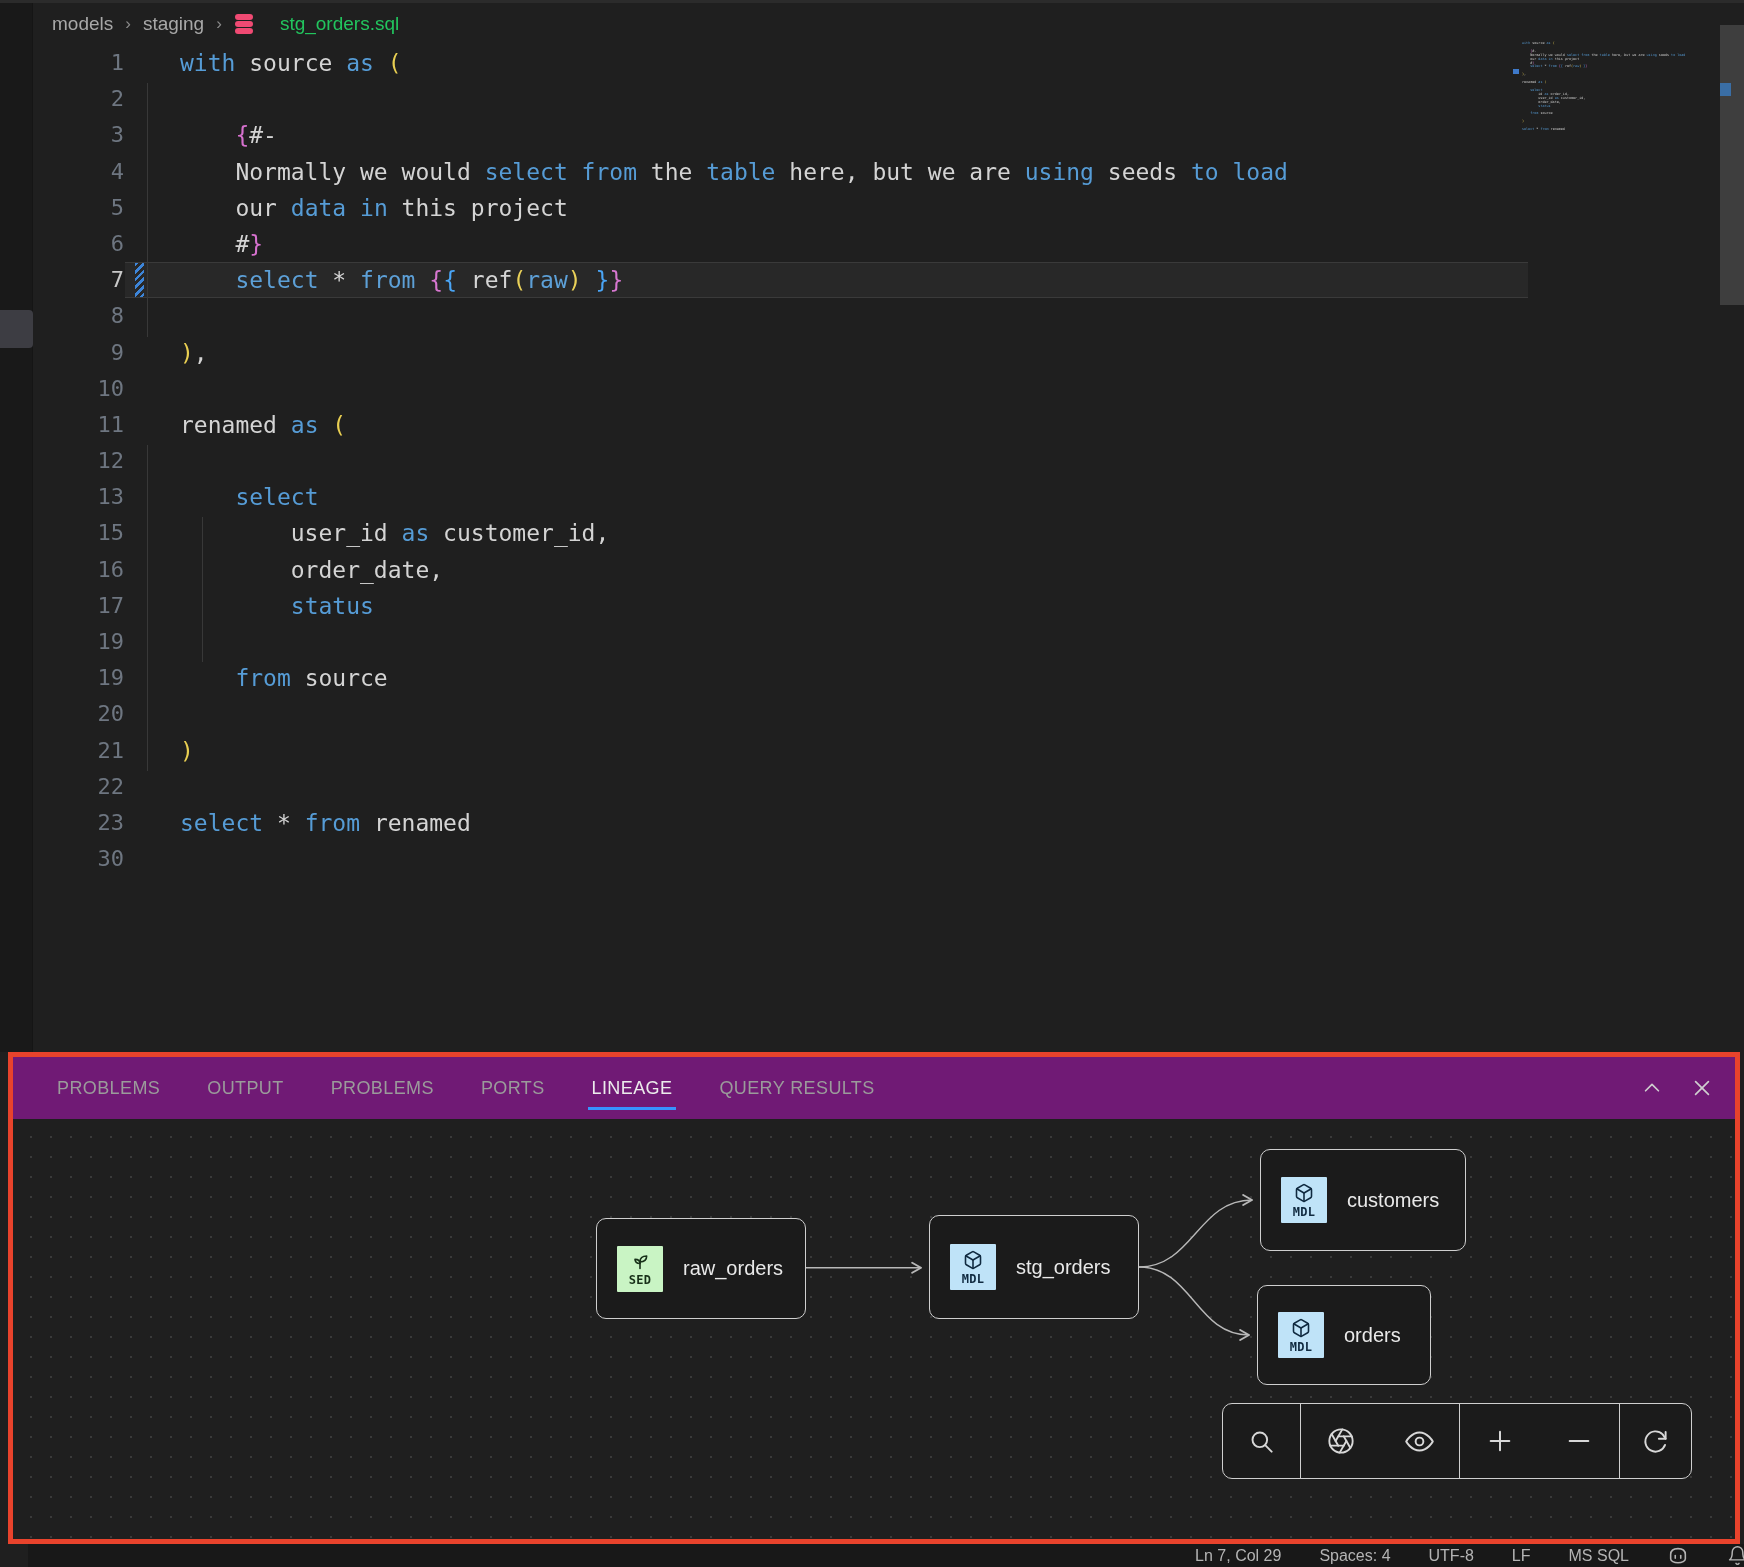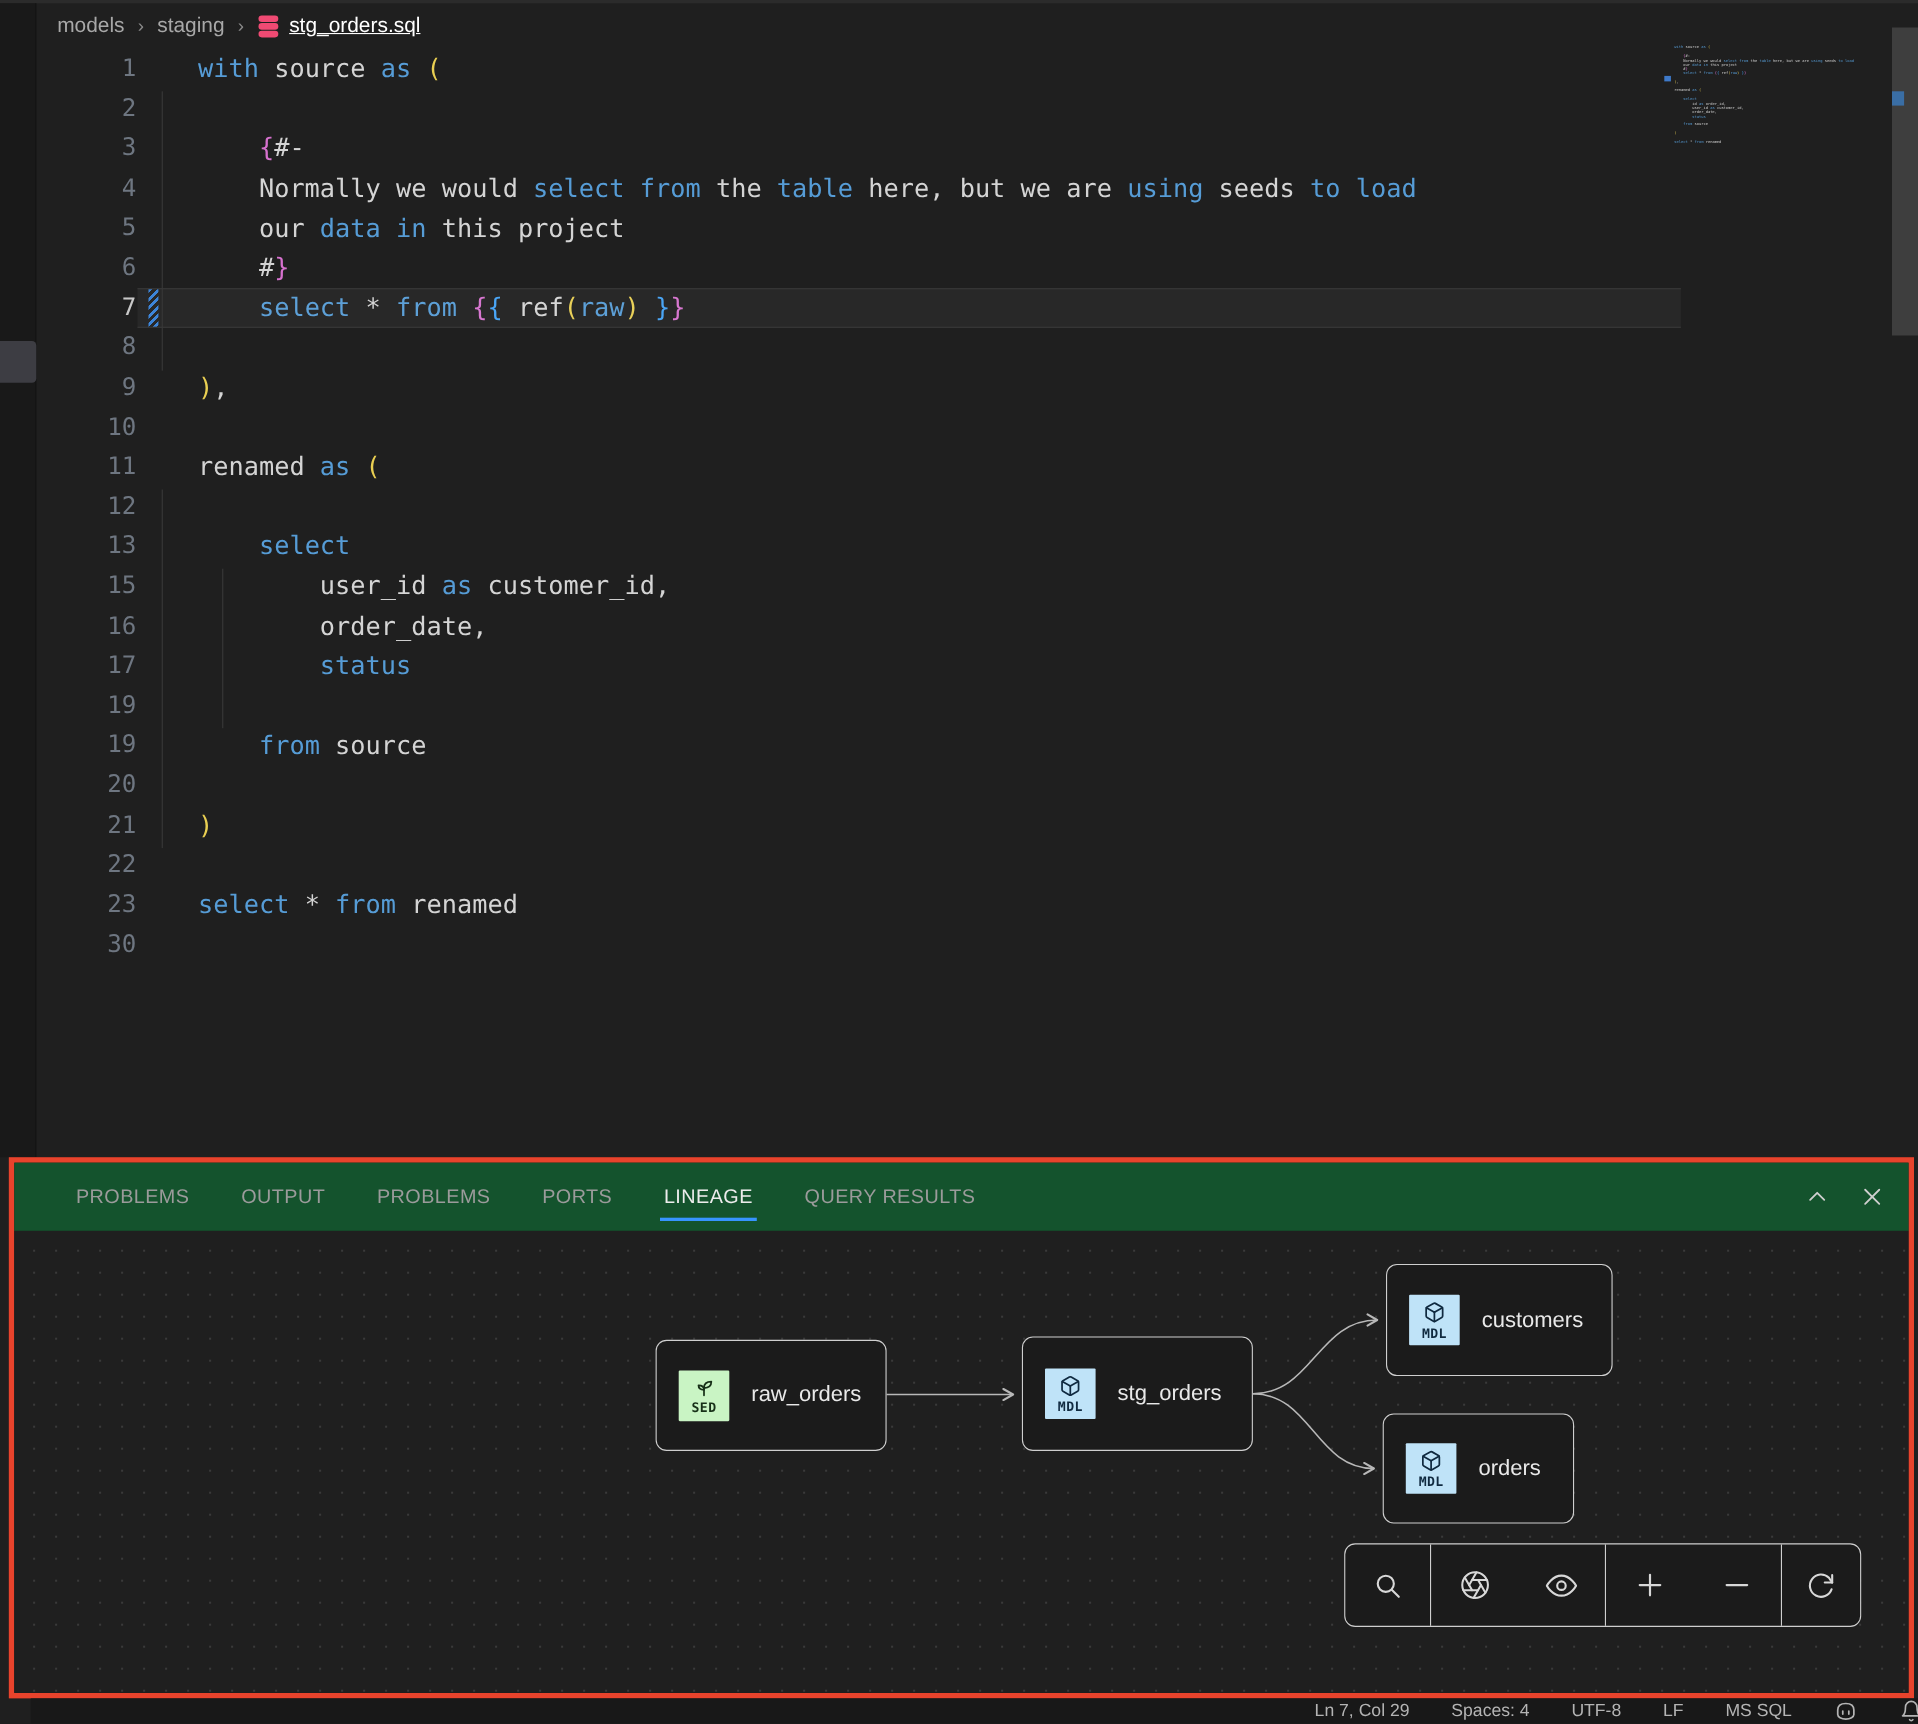--- a/index.html
+++ b/index.html
@@ -9,21 +9,21 @@
 
   
   #top-edge { position:absolute; left:0; top:0; width:1744px; height:3px; background:#2b2b2b; }
   #left-rail { position:absolute; left:0; top:3px; width:33px; height:1049px; background:#191919; border-right:1px solid #151515; }
   #rail-block { position:absolute; left:0; top:307px; width:33px; height:38px; background:#3d3d43; border-radius:0 4px 4px 0; }
 
   
   #breadcrumb { position:absolute; left:34px; top:3px; height:42px; display:flex; align-items:center;
                 gap:12px; padding-left:18px; font-size:19px; color:#a8a8a8; }
   #breadcrumb .sep { color:#8a8a8a; font-size:17px; }
-  #breadcrumb .file { color:#ffffff; display:flex; align-items:center; gap:9px;text-decoration:underline; }
+  #breadcrumb .file { color:#22c55e; display:flex; align-items:center; gap:26px; }
 
   
   #editor { position:absolute; left:34px; top:45px; width:1710px; height:1007px; }
   .code-line { position:relative; display:flex; height:36.2px; line-height:36.2px;
                font-family:"DejaVu Sans Mono", monospace; font-size:23px; white-space:pre; }
   .code-line .ln { width:92px; text-align:right; color:#6e7681; flex:none;
                    font-size:22px; padding-right:2px; }
   .code-line.current .ln { color:#c8c8c8; }
   .code-line .gutter-deco { width:54px; flex:none; position:relative; }
   .code-line .src { flex:1; }
@@ -40,21 +40,21 @@
   #minimap pre { padding-left:9px; font-family:"DejaVu Sans Mono", monospace;
                  font-size:3.4px; line-height:3.9px; white-space:pre; opacity:.95; }
   #minimap-marker { position:absolute; left:0; top:27px; width:6px; height:5px; background:#3e79c9; }
   #scrollbar { position:absolute; left:1720px; top:25px; width:24px; height:280px; background:#3e3e3e; }
   #overview-marker { position:absolute; left:1720px; top:83px; width:11px; height:13px; background:#3a6ea5; }
 
   
   #panel { position:absolute; left:8px; top:1052px; width:1732px; height:492px;
            border:5px solid #e8432c; background:#181818; display:flex; flex-direction:column; }
   #panel-tabs { position:relative; height:62px; flex:none; display:flex; align-items:center;
-                gap:47px; padding-left:56px; background:#14532d; }
+                gap:47px; padding-left:44px; background:#701a75; }
   .panel-tab { position:relative; font-size:18px; letter-spacing:.4px; color:#9b9b9b; cursor:pointer;
                height:100%; display:flex; align-items:center; }
   .panel-tab.active { color:#ececec; }
   .panel-tab.active::after { content:""; position:absolute; left:-4px; right:-4px; bottom:9px;
                height:3px; background:#3794ff; }
   #panel-actions { position:absolute; right:22px; top:0; height:100%; display:flex; align-items:center; gap:28px; }
   #panel-actions svg { display:block; }
 
   #lineage-canvas { position:relative; flex:1; background:#1f1f1f;
       background-image:radial-gradient(circle, #3a3a3a 1.1px, rgba(0,0,0,0) 1.3px);

